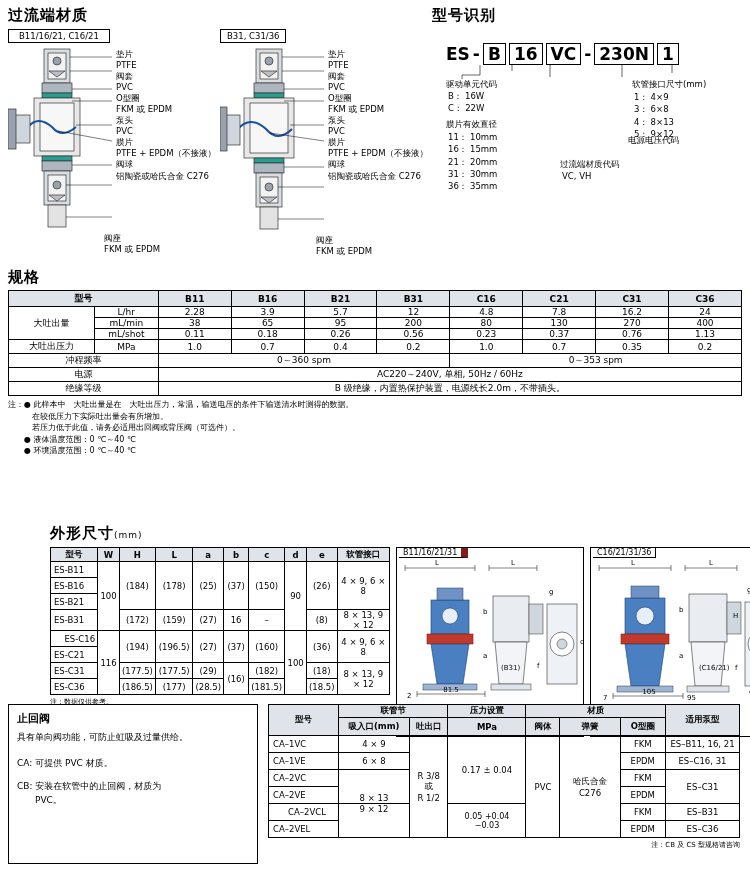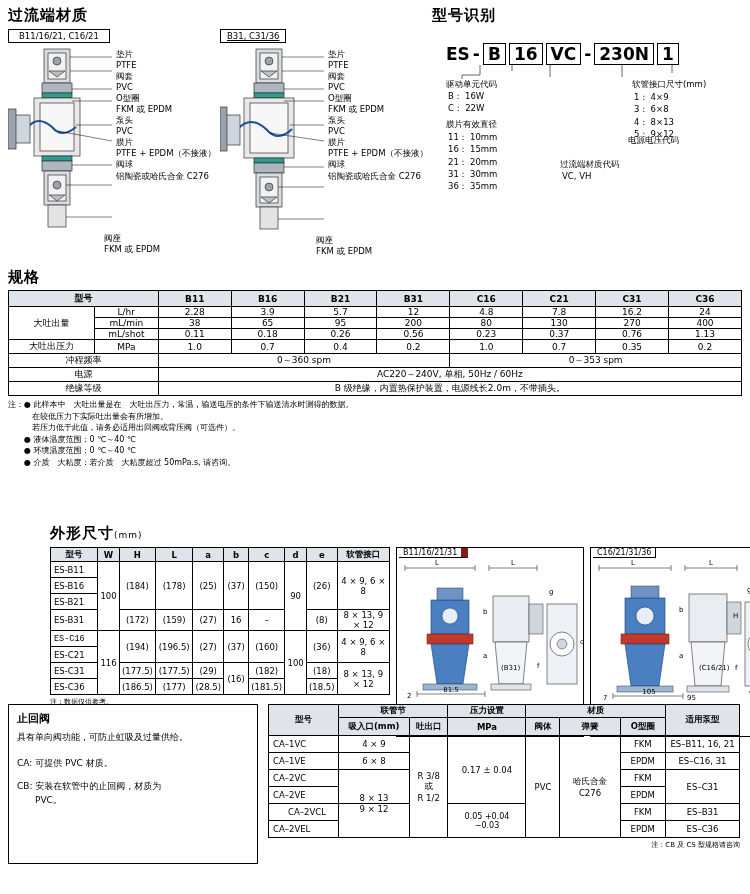--- a/index.html
+++ b/index.html
@@ -95,21 +95,21 @@
         <div class="lbl">阀球</div>
         <div class="lbl">铝陶瓷或哈氏合金 C276</div>
       </div>
       <div style="position:absolute;left:96px;top:204px;line-height:1.3;">
         <div class="lbl">阀座</div>
         <div class="lbl">FKM 或 EPDM</div>
       </div>
     </div>
 
     <div style="position:absolute;left:212px;top:0;width:208px;">
-      <div style="border:1px solid #000;display:inline-block;padding:1px 6px;font-size:8.5px;text-decoration:underline;">B31, C31/36</div>
+      <div style="border:1px solid #000;display:inline-block;padding:1px 6px;font-size:8.5px;">B31, C31/36</div>
       <div class="svgwrap" style="margin-top:2px;">
         <svg width="110" height="210" viewBox="0 0 110 210">
           <g stroke="#333" stroke-width="0.7" fill="none">
             <rect x="36" y="4" width="26" height="34" fill="#d9dde2"></rect>
             <rect x="40" y="8" width="18" height="26" fill="#f2f2f2"></rect>
             <circle cx="49" cy="16" r="4" fill="#9aa3ad"></circle>
             <path d="M41 26 l8 6 l8 -6 z" fill="#b9c0c8"></path>
             <rect x="34" y="38" width="30" height="10" fill="#aeb6bf"></rect>
             <rect x="34" y="48" width="30" height="5" fill="#2a9d8f"></rect>
             <rect x="24" y="53" width="50" height="60" fill="#e8e8e8"></rect>
@@ -303,21 +303,20 @@
     </tr>
   </tbody>
     </table>
 
   <div class="note" style="margin-top:3px;">
     <div>注：● 此样本中　大吐出量是在　大吐出压力，常温，输送电压的条件下输送清水时测得的数据。</div>
     <div>　　　在较低压力下实际吐出量会有所增加。</div>
     <div>　　　若压力低于此值，请务必适用出回阀或背压阀（可选件）。</div>
     <div>　　● 液体温度范围：0 ℃～40 ℃</div>
     <div>　　● 环境温度范围：0 ℃～40 ℃</div>
-    <div>　　● 介质　大粘度：若介质　大粘度超过 50mPa.s, 请咨询。</div>
   </div>
 </div>
 
 <div id="s-dim">
   <div class="sec-title">
     <span>外形尺寸</span><span class="unit">(mm)</span>
   </div>
 
   <div style="display:flex;gap:6px;margin-top:4px;">
 
@@ -358,21 +357,21 @@
           <td style="height:16px;text-align:left;padding-left:3px;">ES-B31</td>
           <td>(172)</td>
           <td>(159)</td>
           <td>(27)</td>
           <td>16</td>
           <td>–</td>
           <td>(8)</td>
           <td>8 × 13, 9 × 12</td>
         </tr>
         <tr>
-          <td style="height:16px;text-align:left;padding-left:3px;font-family:Liberation Mono, monospace;">ES-C16</td>
+          <td style="height:16px;text-align:right;padding-left:3px;">ES-C16</td>
           <td rowspan="4">116</td>
           <td rowspan="2">(194)</td>
           <td rowspan="2">(196.5)</td>
           <td rowspan="2">(27)</td>
           <td rowspan="2">(37)</td>
           <td rowspan="2">(160)</td>
           <td rowspan="4">100</td>
           <td rowspan="2">(36)</td>
           <td rowspan="2">4 × 9, 6 × 8</td>
         </tr>

